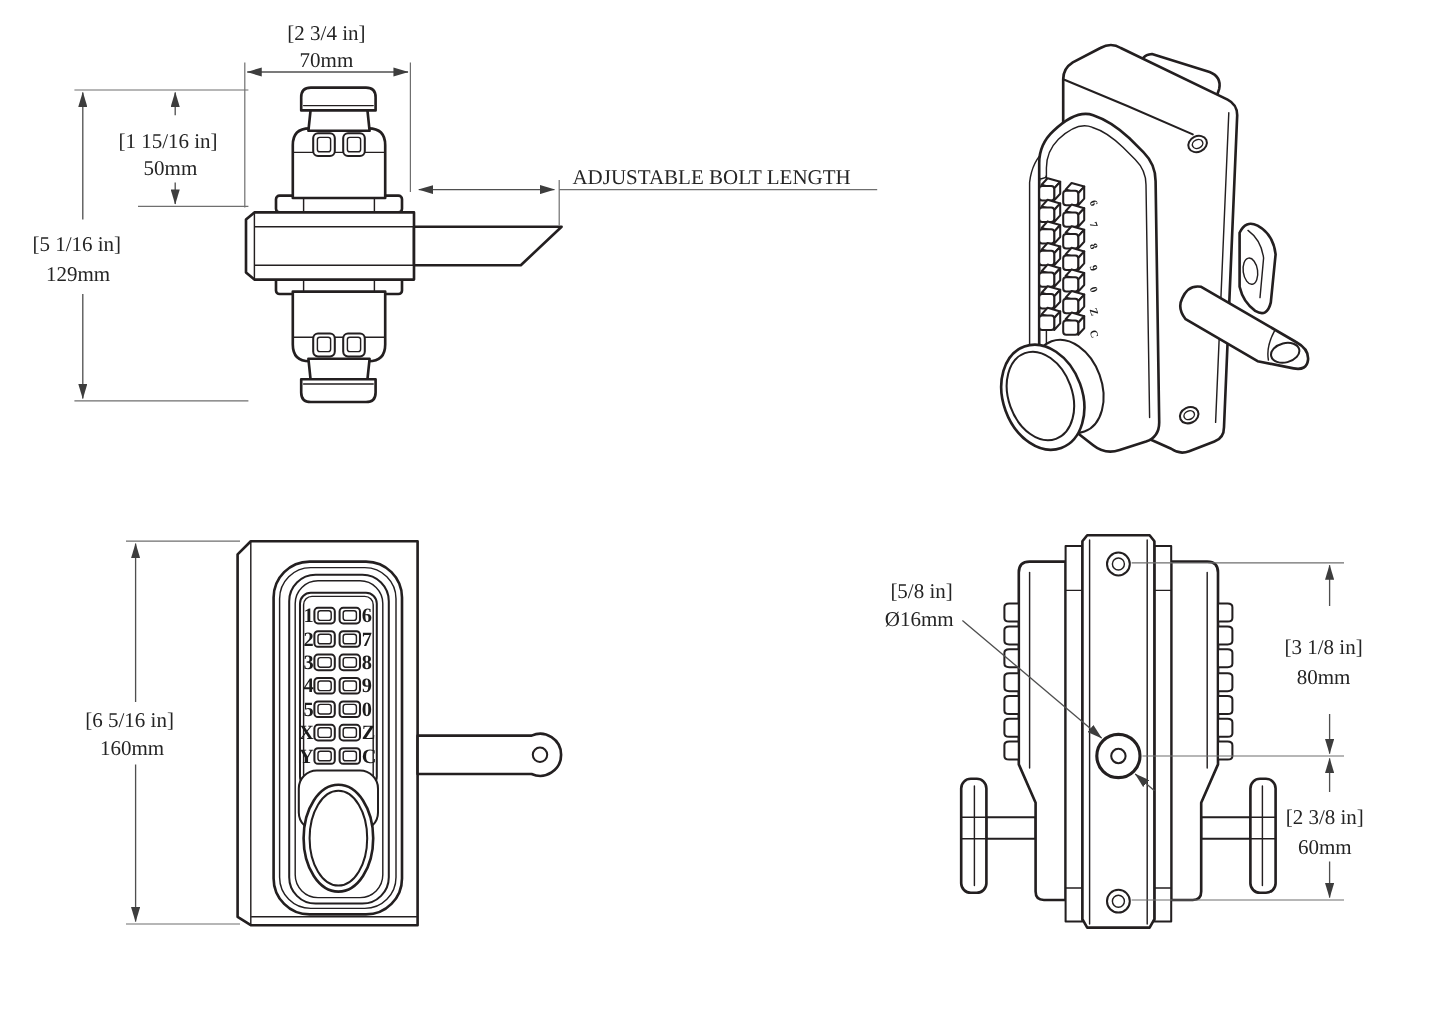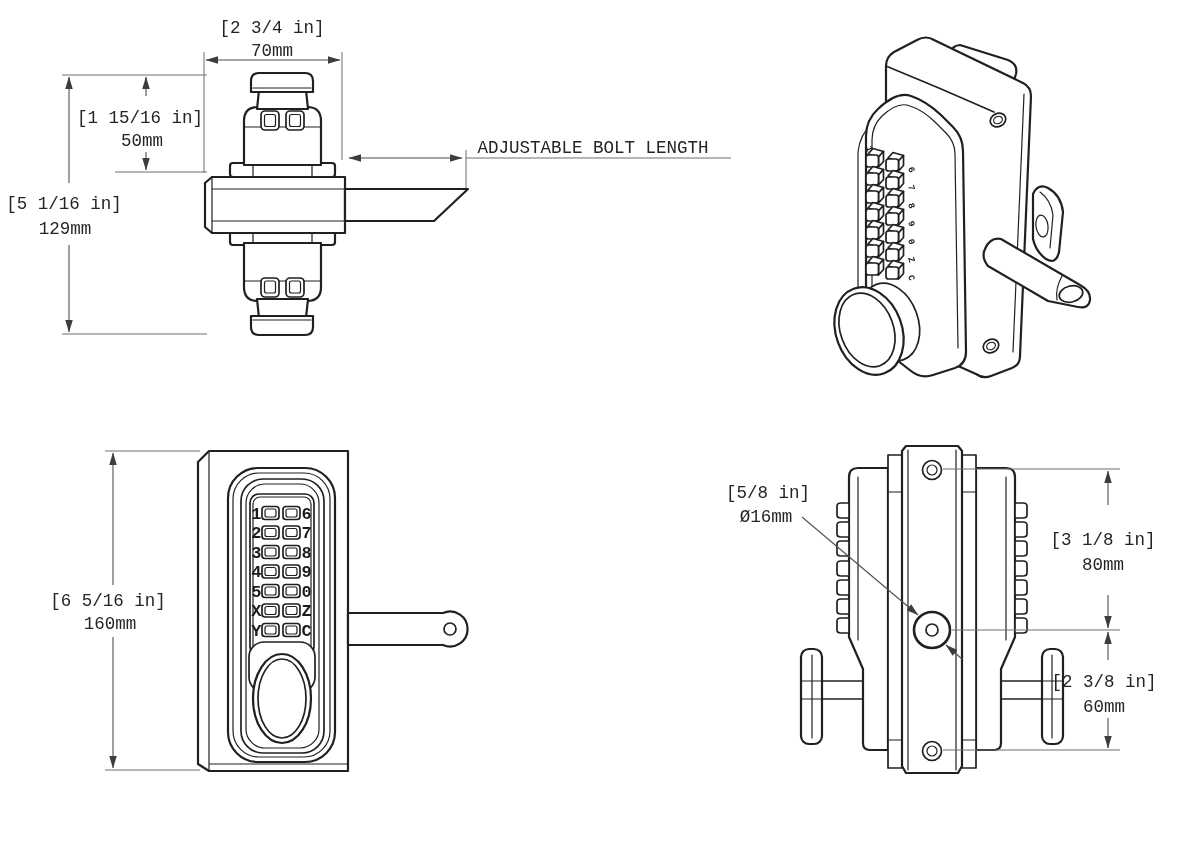--- a/index.html
+++ b/index.html
@@ -1,17 +1,17 @@
 <!DOCTYPE html>
 <html><head>
 <meta charset="utf-8">
 <style>
   html,body{margin:0;padding:0;background:#ffffff;}
   .page{width:1200px;height:848px;position:relative;background:#ffffff;overflow:hidden;
-        font-family:Liberation Mono, monospace;}
+        font-family:Liberation Serif, serif;}
   
   .ol  {fill:#ffffff;stroke:#231f20;stroke-width:2.2;stroke-linejoin:round;stroke-linecap:round;}
   .ol2 {fill:#ffffff;stroke:#231f20;stroke-width:1.7;stroke-linejoin:round;stroke-linecap:round;}
   .il  {fill:none;stroke:#231f20;stroke-width:1.2;stroke-linejoin:round;stroke-linecap:round;}
   .il2 {fill:none;stroke:#231f20;stroke-width:1.7;stroke-linecap:round;}
   
   .ext {stroke:#6f6f6f;stroke-width:1;fill:none;}
   .dml {stroke:#4f4f4f;stroke-width:1.1;fill:none;}
   .dim-t{font-size:17.5px;fill:#242424;text-anchor:middle;}
   .key-t{font-size:17px;font-weight:bold;fill:#1c1c1c;}

